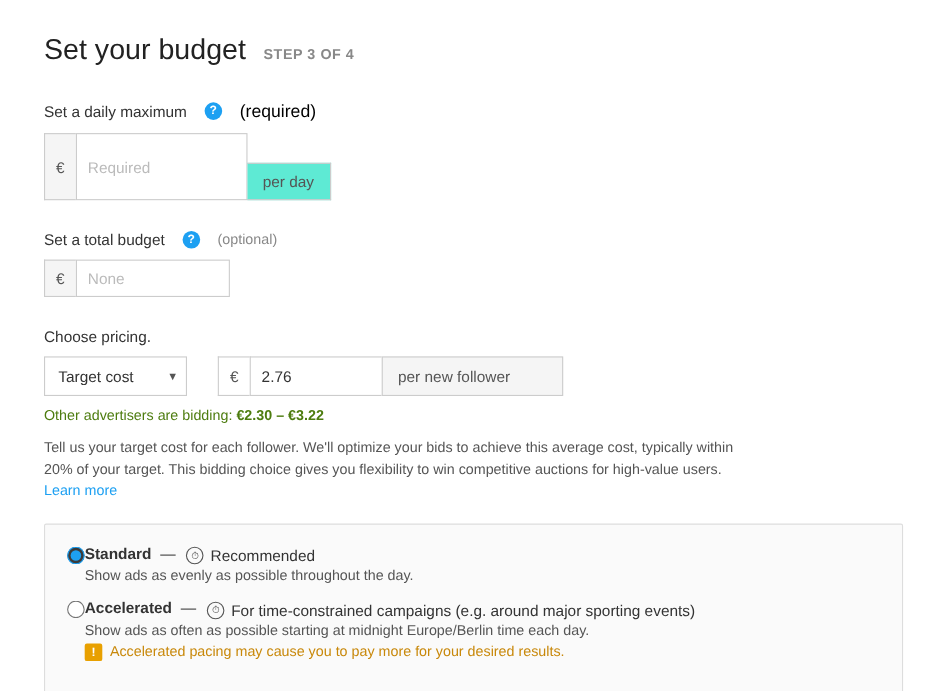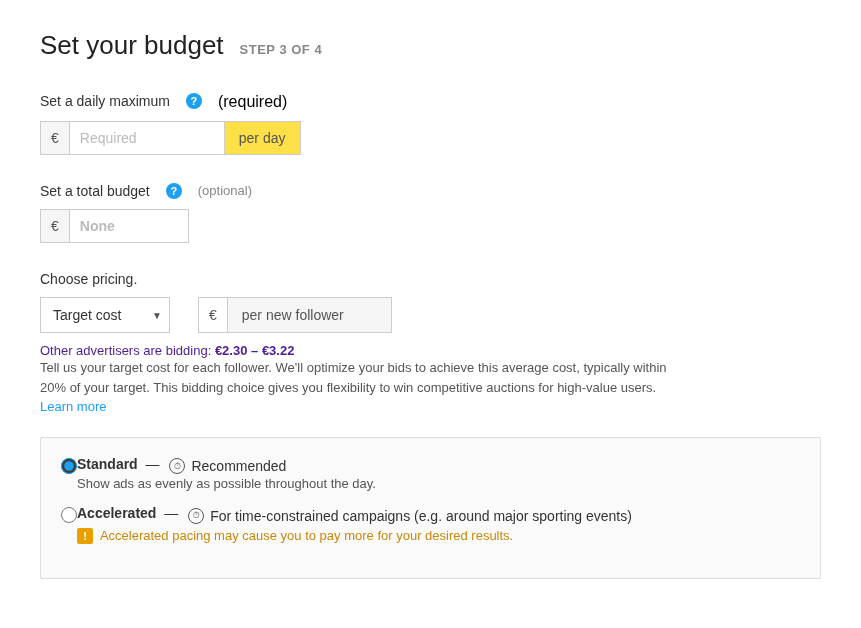--- a/index.html
+++ b/index.html
@@ -90,33 +90,33 @@
       outline: none;
     }
     .input-field::placeholder {
       color: #bbb;
     }
 
     .suffix-box {
       border: 1px solid #ccc;
       border-left: none;
       padding: 8px 14px;
-      background: #fde047;
-      color: #555;
-      font-size: 14px;
-      display: flex;
-      align-items: center;
+      background: #5eead4;
+      color: #555;
+      font-size: 14px;
+      display: flex;
+      align-items: center;
+      margin-top: 27px;
     }
 
     .daily-input {
       width: 156px;
     }
     .total-input {
-      width: 120px;
-      font-weight: bold;
+      width: 140px;
     }
 
     .pricing-section {
       margin-bottom: 18px;
     }
 
     .pricing-row {
       display: flex;
       align-items: stretch;
       gap: 18px;
@@ -178,22 +178,22 @@
       background: #f5f5f5;
       color: #555;
       font-size: 14px;
       display: flex;
       align-items: center;
       width: 165px;
     }
 
     .bid-range {
       font-size: 13px;
-      color: #4c1d95;
-      margin-bottom: 0;
+      color: #4d7c0f;
+      margin-bottom: 12px;
     }
 
     .description-text {
       font-size: 13px;
       color: #555;
       line-height: 1.5;
       margin-bottom: 20px;
       max-width: 640px;
     }
 
@@ -332,20 +332,21 @@
   <div class="pricing-row">
     <div class="select-wrapper">
       <select class="pricing-select">
         <option>Target cost</option>
         <option>Maximum bid</option>
       </select>
       <span class="select-arrow">▼</span>
     </div>
     <div class="cost-input-group">
       <span class="cost-currency">€</span>
+      <input class="input-field cost-input" type="text" value="2.76" style="">
       <span class="per-follower-box">per new follower</span>
     </div>
   </div>
   <div class="bid-range">
     <span>Other advertisers are bidding:</span>
     <strong>€2.30 – €3.22</strong>
   </div>
   <div class="description-text">
     <span>Tell us your target cost for each follower. We'll optimize your bids to achieve this average cost, typically within 20% of your target. This bidding choice gives you flexibility to win competitive auctions for high-value users.</span>
     <a class="learn-more-link" href="#">Learn more</a>
@@ -376,20 +377,21 @@
       <input type="radio" class="radio-input" name="pacing" style="">
       <div class="radio-content">
         <div class="radio-title">
           <strong>Accelerated</strong>
           <span class="em-dash">—</span>
           <span style="display:inline-flex;align-items:center;gap:4px;">
             <span class="clock-icon">⏱</span>
             <span>For time-constrained campaigns (e.g. around major sporting events)</span>
           </span>
         </div>
+        <div class="radio-desc">Show ads as often as possible starting at midnight Europe/Berlin time each day.</div>
         <div class="warning-text">
           <span class="warning-icon">!</span>
           <span>Accelerated pacing may cause you to pay more for your desired results.</span>
         </div>
       </div>
     </label>
   </div>
 </div>
 
 </body></html>

